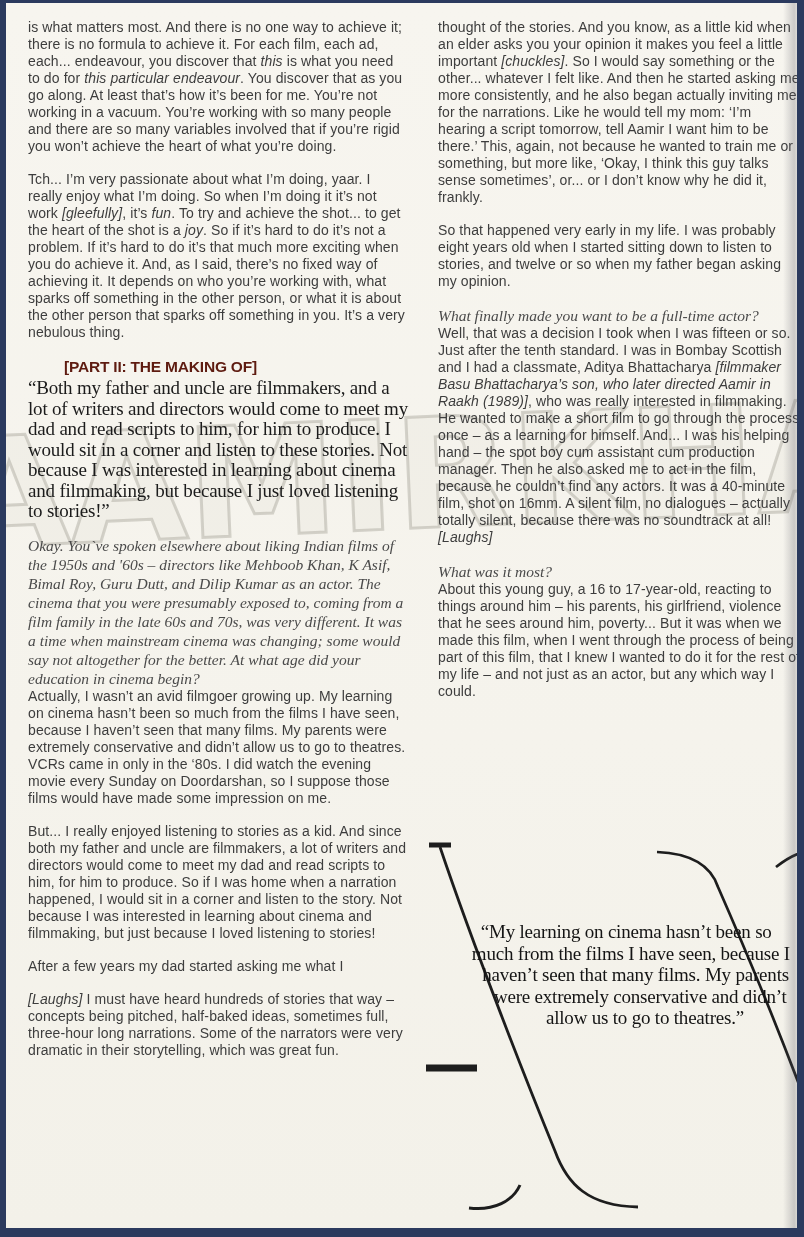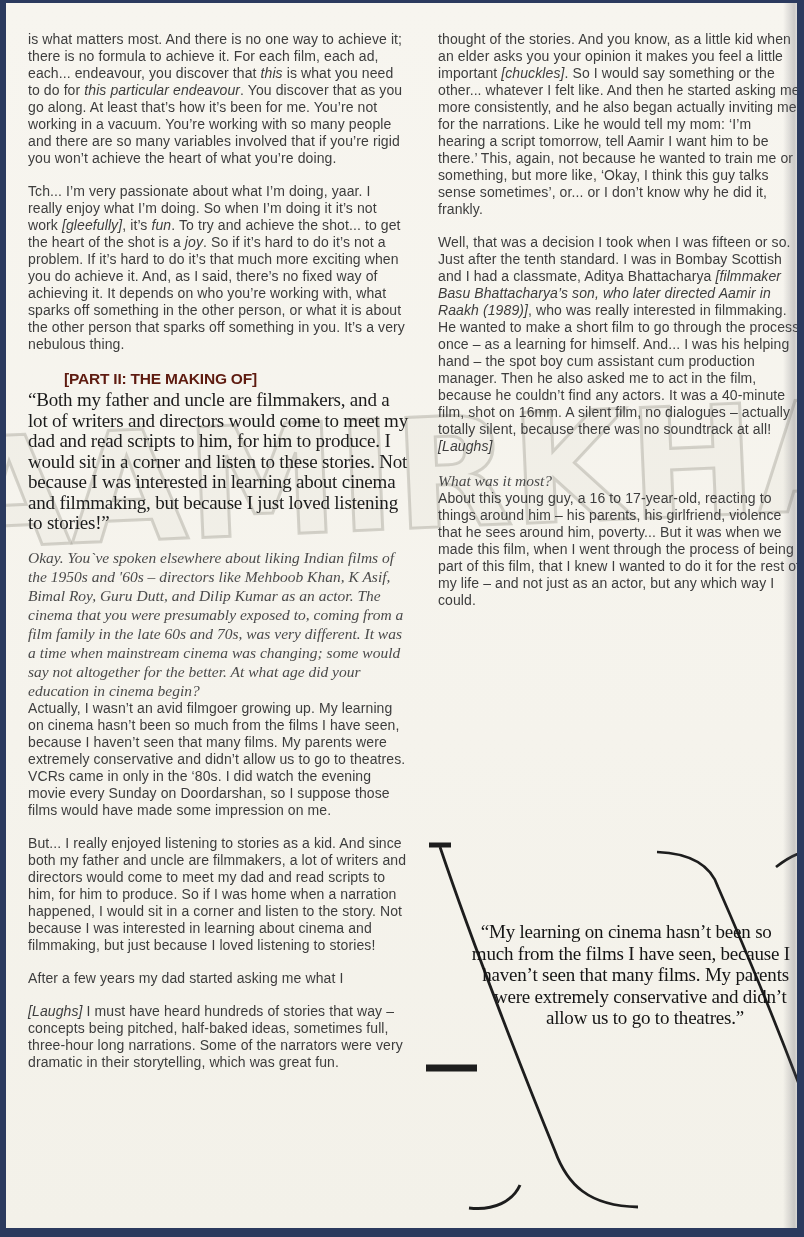--- a/index.html
+++ b/index.html
@@ -22,21 +22,21 @@
   }
   .watermark{
     position:absolute;top:372px;left:-55px;
     font-family:"DejaVu Sans",sans-serif;font-weight:900;font-size:152px;
     letter-spacing:0px;white-space:nowrap;
     color:rgba(200,196,188,0.10);
     -webkit-text-stroke:3px rgba(145,140,130,0.34);
     transform:rotate(-2.5deg);
     pointer-events:none;
   }
-  .col{position:absolute;top:28px;}
+  .col{position:absolute;top:16px;}
   .col-left{left:22px;width:380px;}
   .col-right{left:432px;width:362px;}
   .blk{margin:0 0 16px 0;}
   .para{
     font-family:"Liberation Sans",sans-serif;
     font-size:14px;line-height:17px;color:var(--body-ink);
     letter-spacing:.1px;
   }
   .para .it{font-style:italic;}
   .header{
@@ -88,20 +88,22 @@
       <p class="blk bigquote"><span>“Both my father and uncle are filmmakers, and a lot of writers and directors would come to meet my dad and read scripts to him, for him to produce. I would sit in a corner and listen to these stories. Not because I was interested in learning about cinema and filmmaking, but because I just loved listening to stories!”</span></p>
       <p class="blk question"><span>Okay. You`ve spoken elsewhere about liking Indian films of the 1950s and '60s – directors like Mehboob Khan, K Asif, Bimal Roy, Guru Dutt, and Dilip Kumar as an actor. The cinema that you were presumably exposed to, coming from a film family in the late 60s and 70s, was very different. It was a time when mainstream cinema was changing; some would say not altogether for the better. At what age did your education in cinema begin?</span></p>
       <p class="blk para"><span>Actually, I wasn’t an avid filmgoer growing up. My learning on cinema hasn’t been so much from the films I have seen, because I haven’t seen that many films. My parents were extremely conservative and didn’t allow us to go to theatres. VCRs came in only in the ‘80s. I did watch the evening movie every Sunday on Doordarshan, so I suppose those films would have made some impression on me.</span></p>
       <p class="blk para"><span>But... I really enjoyed listening to stories as a kid. And since both my father and uncle are filmmakers, a lot of writers and directors would come to meet my dad and read scripts to him, for him to produce. So if I was home when a narration happened, I would sit in a corner and listen to the story. Not because I was interested in learning about cinema and filmmaking, but just because I loved listening to stories!</span></p>
       <p class="blk para"><span>After a few years my dad started asking me what I</span></p>
       <p class="blk para"><span class="it">[Laughs]</span><span> I must have heard hundreds of stories that way – concepts being pitched, half-baked ideas, sometimes full, three-hour long narrations. Some of the narrators were very dramatic in their storytelling, which was great fun.</span></p>
     </div>
 
   <div class="col col-right">
       <p class="blk para"><span>thought of the stories. And you know, as a little kid when an elder asks you your opinion it makes you feel a little important </span><span class="it">[chuckles]</span><span>. So I would say something or the other... whatever I felt like. And then he started asking me more consistently, and he also began actually inviting me for the narrations. Like he would tell my mom: ‘I’m hearing a script tomorrow, tell Aamir I want him to be there.’ This, again, not because he wanted to train me or something, but more like, ‘Okay, I think this guy talks sense sometimes’, or... or I don’t know why he did it, frankly.</span></p>
+      <p class="blk para"><span>So that happened very early in my life. I was probably eight years old when I started sitting down to listen to stories, and twelve or so when my father began asking my opinion.</span></p>
+      <p class="blk question"><span>What finally made you want to be a full-time actor?</span></p>
       <p class="blk para"><span>Well, that was a decision I took when I was fifteen or so. Just after the tenth standard. I was in Bombay Scottish and I had a classmate, Aditya Bhattacharya </span><span class="it">[filmmaker Basu Bhattacharya’s son, who later directed Aamir in Raakh (1989)]</span><span>, who was really interested in filmmaking. He wanted to make a short film to go through the process once – as a learning for himself. And... I was his helping hand – the spot boy cum assistant cum production manager. Then he also asked me to act in the film, because he couldn’t find any actors. It was a 40-minute film, shot on 16mm. A silent film, no dialogues – actually totally silent, because there was no soundtrack at all! </span><span class="it">[Laughs]</span></p>
       <p class="blk question"><span>What was it most?</span></p>
       <p class="blk para"><span>About this young guy, a 16 to 17-year-old, reacting to things around him – his parents, his girlfriend, violence that he sees around him, poverty... But it was when we made this film, when I went through the process of being part of this film, that I knew I wanted to do it for the rest of my life – and not just as an actor, but any which way I could.</span></p>
     </div>
 
   <div class="pullquote-wrap">
     <div class="pq-spacer"></div>
     <span>“My learning on cinema hasn’t been so much from the films I have seen, because I haven’t seen that many films. My parents were extremely conservative and didn’t allow us to go to theatres.”</span>
   </div>
 

